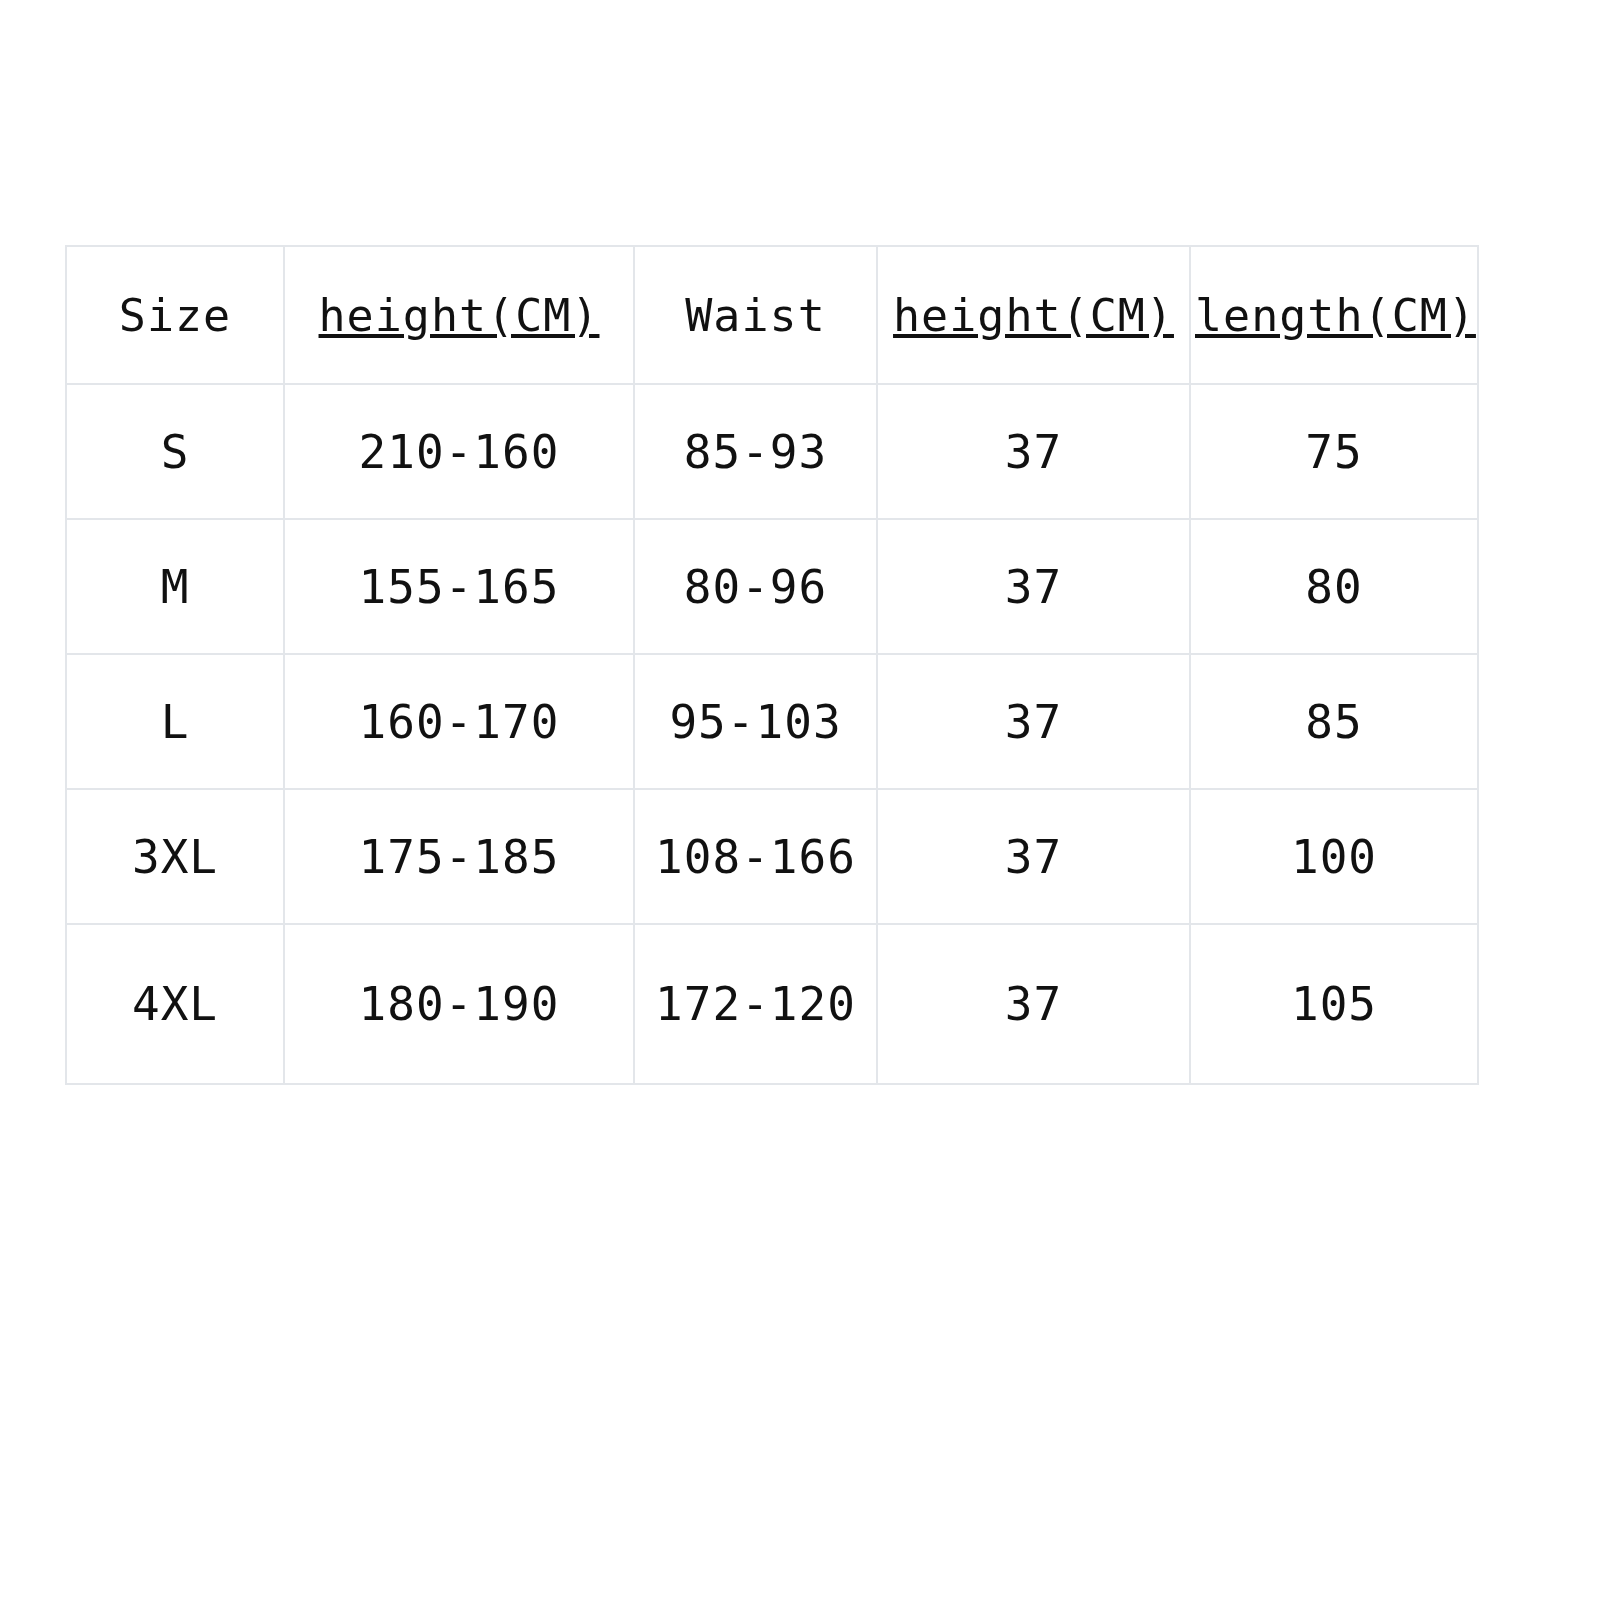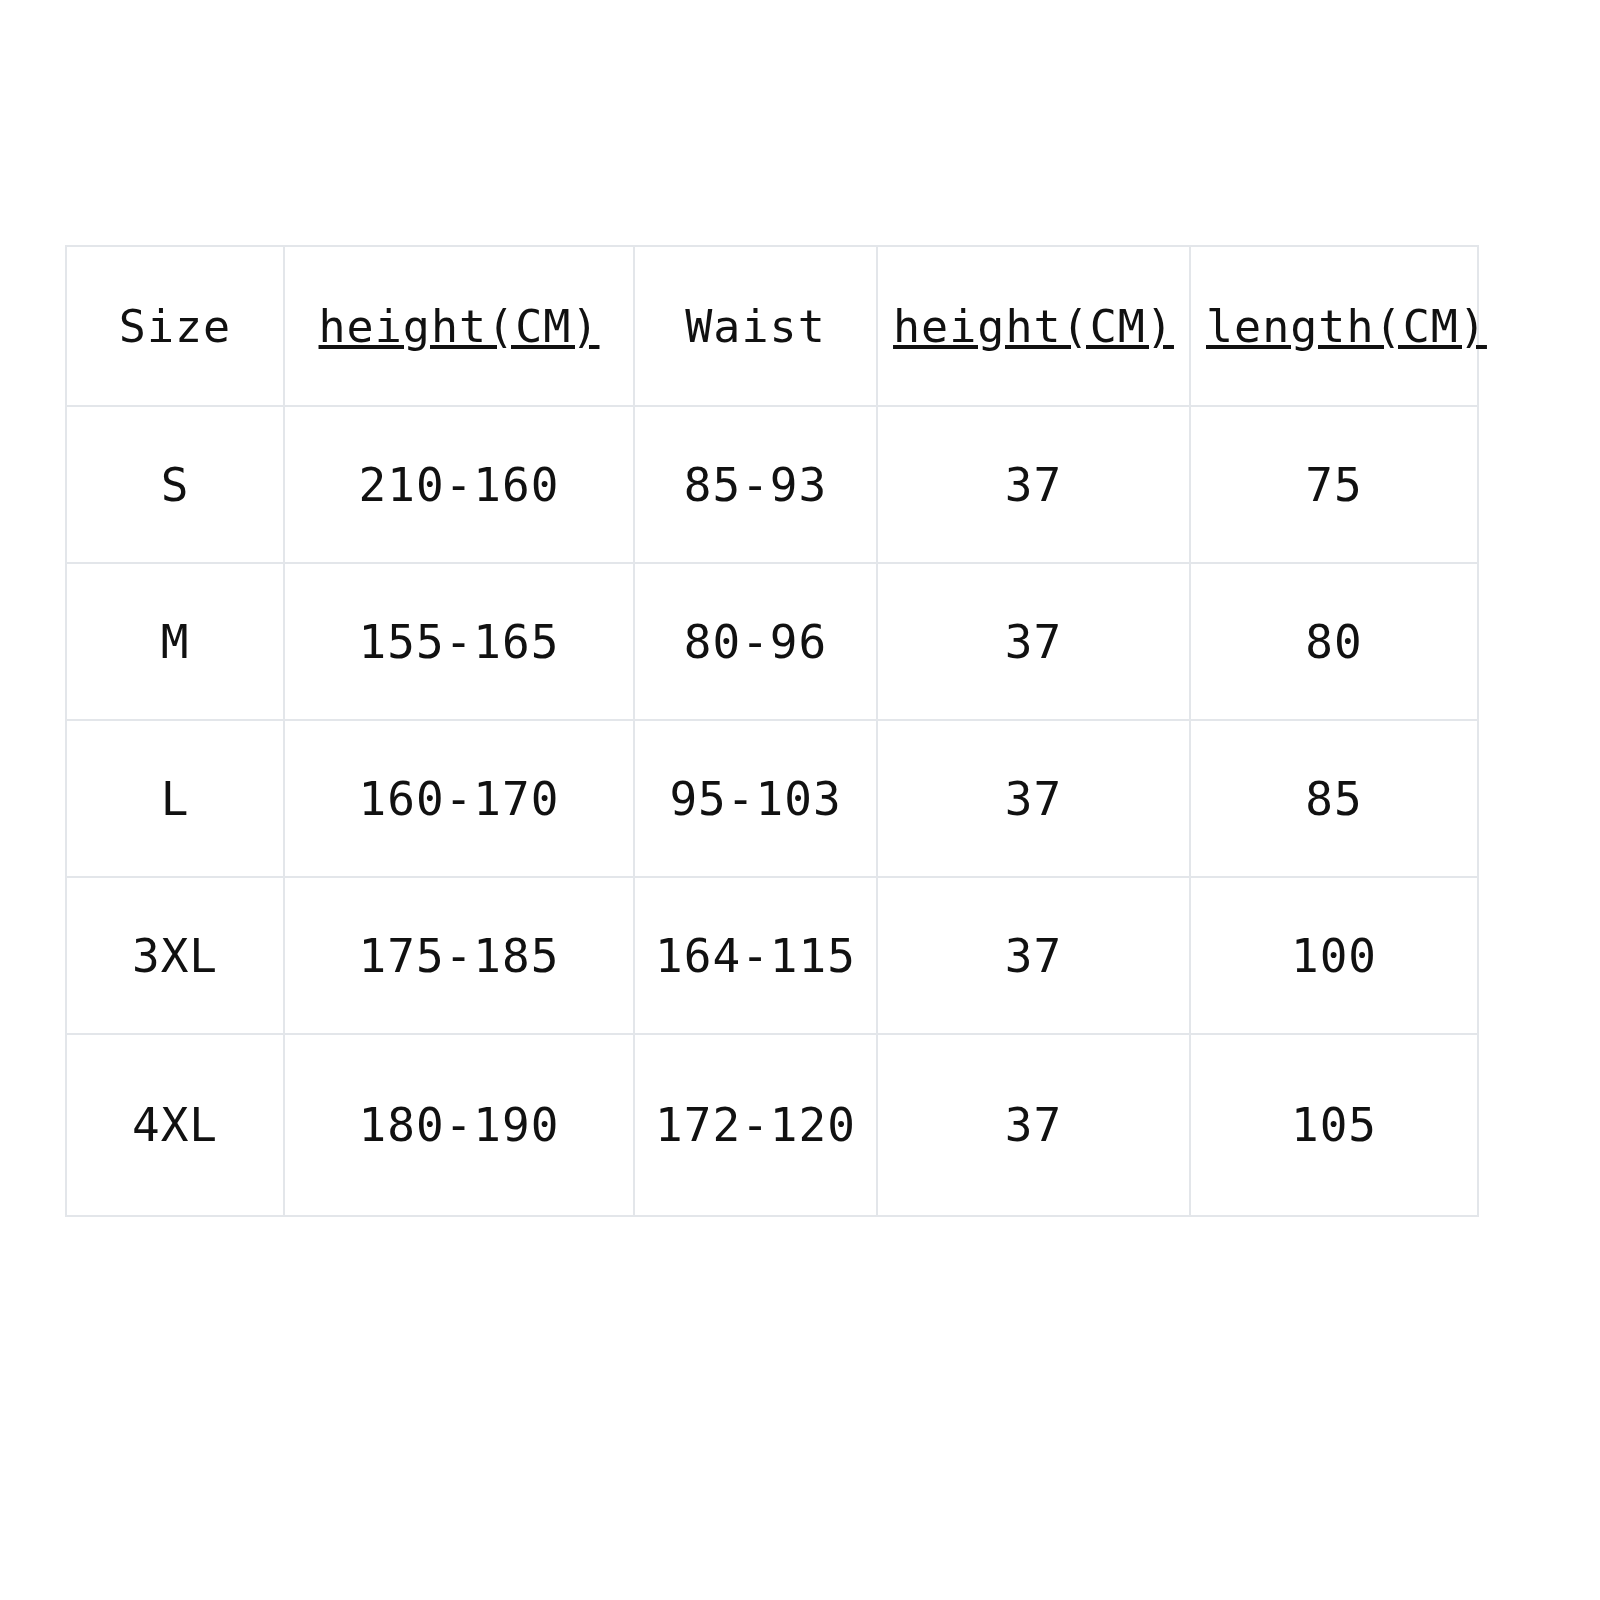--- a/index.html
+++ b/index.html
@@ -36,21 +36,21 @@
   table.size-table col.c2 { width: 243px; }
   table.size-table col.c3 { width: 313px; }
   table.size-table col.c4 { width: 288px; }
 
   table.size-table td, table.size-table th {
     border: 2px solid #e3e6ea;
     text-align: center;
     vertical-align: middle;
     color: #111111;
     font-weight: normal;
-    padding: 15px;
+    padding: 4px;
   }
   table.size-table thead th {
     height: 128px;
     font-size: 45px;
     letter-spacing: 1px;
   }
   table.size-table tbody td {
     height: 125px;
     font-size: 46px;
     letter-spacing: 1px;
@@ -103,21 +103,21 @@
         <tr>
           <td>L</td>
           <td>160-170</td>
           <td>95-103</td>
           <td>37</td>
           <td>85</td>
         </tr>
         <tr>
           <td>3XL</td>
           <td>175-185</td>
-          <td>164-115</td>
+          <td>108-166</td>
           <td>37</td>
           <td>100</td>
         </tr>
         <tr>
           <td>4XL</td>
           <td>180-190</td>
           <td>172-120</td>
           <td>37</td>
           <td>105</td>
         </tr>

